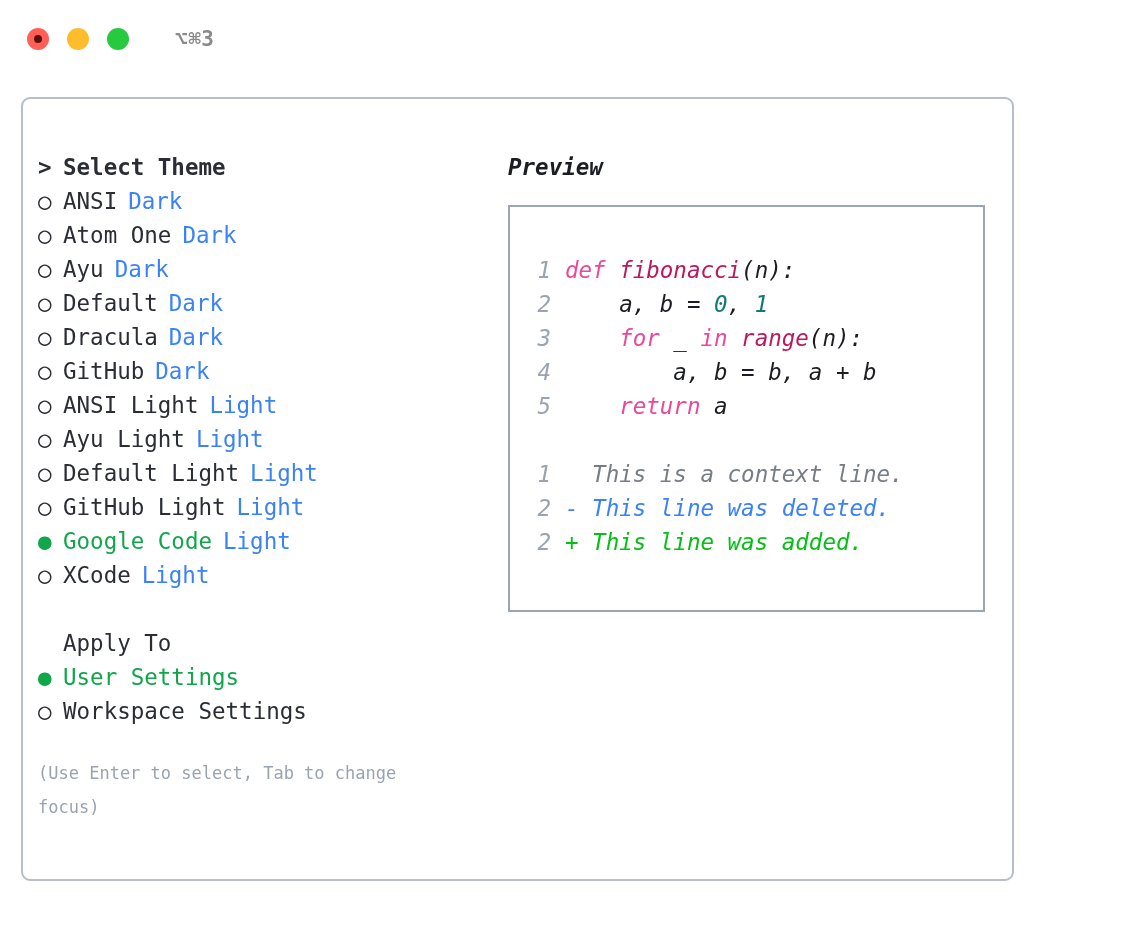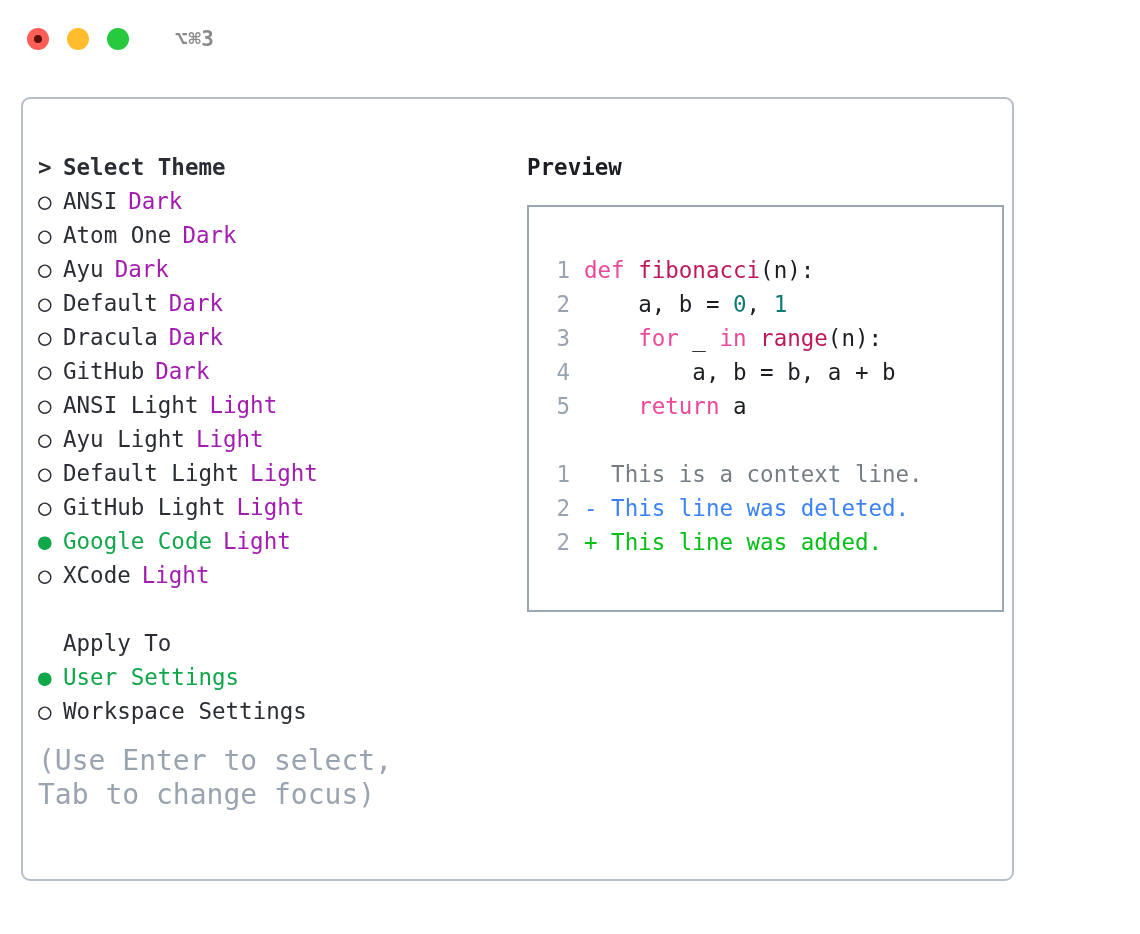--- a/index.html
+++ b/index.html
@@ -96,40 +96,41 @@
     color: #2a2d34;
     font-size: 22.5px;
     text-align: left;
   }
   .bullet.sel { color: #10a64a; }
   .bullet.blank { color: transparent; }
 
   .name  { color: #2a2d34; }
   .name.sel { color: #10a64a; text-align: right; }
   .name.bold { font-weight: bold; }
-  .kind  { color: #a21caf; margin-left: 11px; }
+  .kind  { color: #3b82f6; margin-left: 11px; }
 
   .header-row { margin-bottom: 0; }
 
   .spacer-row { height: 34px; }
 
   .hint {
-    margin-top: 16px;
-    font-size: 28px;
+    margin-top: 28px;
+    font-size: 17px;
     line-height: 34px;
     color: #9aa3b0;
     width: 420px;
     white-space: pre-wrap;
   }
 
   
   .right {
     position: absolute;
-    left: 504px; top: 51px;
+    left: 485px; top: 51px;
     width: 500px;
+    font-style: italic;
   }
   .preview-title {
     font-size: 22.5px;
     line-height: 34px;
     font-weight: bold;
     color: #1b1d22;
     white-space: pre;
   }
   .codebox {
     margin-top: 21px;

